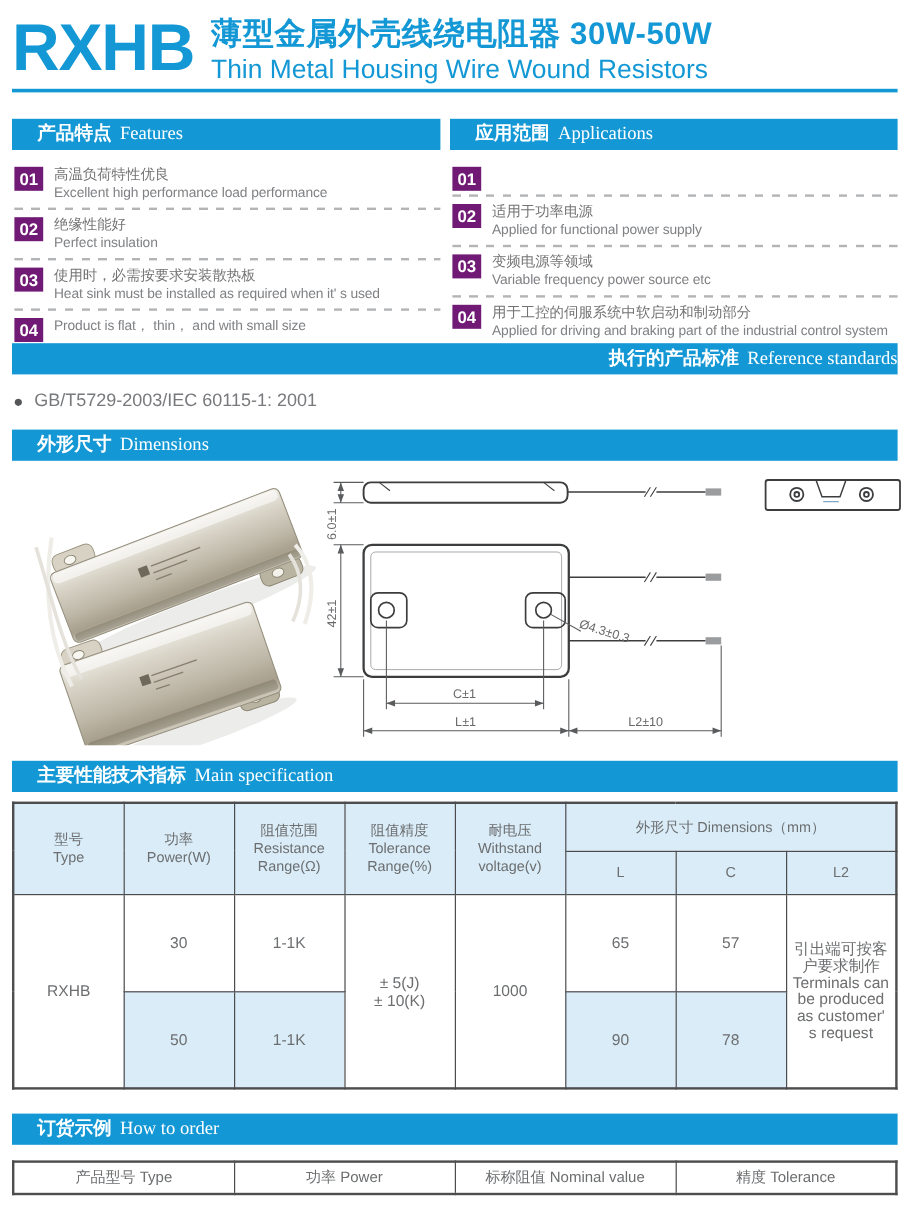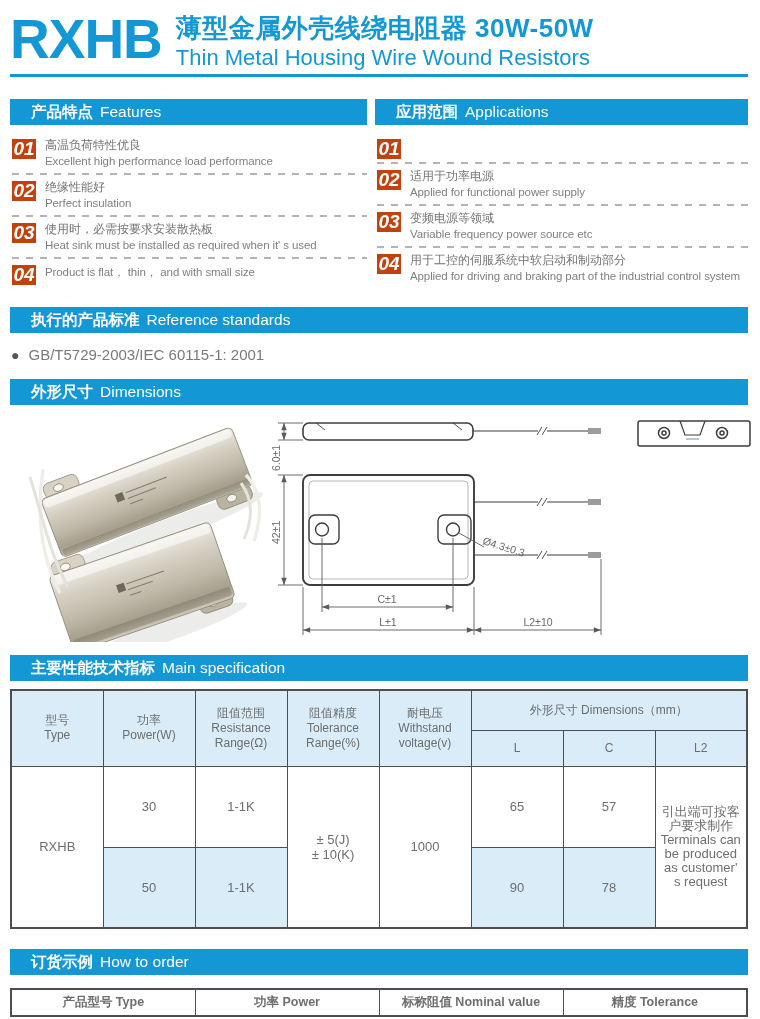--- a/index.html
+++ b/index.html
@@ -9,39 +9,39 @@
 
   
   .hdr { display:flex; align-items:flex-start; padding-top:10px; }
   .brand { font-size:55px; font-weight:700; color:#1398d5; letter-spacing:-1px; line-height:58px; }
   .titles { margin-left:14px; padding-top:3px; }
   .title-cn { font-size:26px; font-weight:700; color:#1398d5; line-height:31px; letter-spacing:0.5px;}
   .title-en { font-size:22px; color:#1398d5; line-height:27px; }
   .hdr-rule { height:3px; background:#1398d5; margin-top:3px; }
 
   
-  .bar { height:26px; line-height:26px; background:#1398d5; color:#fff; padding-left:21px; font-size:15.5px; white-space:nowrap; }
+  .bar { height:26px; line-height:26px; background:#1398d5; color:#fff; padding-left:21px; font-size:15.5px; white-space:nowrap;font-family:Liberation Serif, serif; }
   .bar .cnp { font-weight:700; }
   .bar .enp { font-weight:400; margin-left:7px; }
 
   
   .two-col { display:flex; margin-top:22px; }
   .col-f { width:357px; }
   .col-a { width:373px; margin-left:8px; }
   .items { margin-top:13px; padding-left:2px; }
   .item { display:flex; align-items:flex-start; }
-  .badge { flex:0 0 24px; height:20px; background:#c2410c; color:#fff; font-size:19px; font-weight:700; text-align:center; line-height:20px; margin-top:1px;font-style:italic; }
+  .badge { flex:0 0 24px; height:20px; background:#701a75; color:#fff; font-size:14px; font-weight:700; text-align:center; line-height:20px; margin-top:1px; }
   .itxt { margin-left:9px; min-width:0; }
   .cn { font-size:12px; line-height:15px; color:#737373; white-space:nowrap; }
   .en { font-size:11.5px; line-height:17px; color:#7f8184; white-space:nowrap; letter-spacing:-0.1px; }
   .dash { height:2px; margin:3px 0 5px 0;
           background-image:repeating-linear-gradient(90deg,#b2b4b6 0 7px,transparent 7px 14px); }
 
   
-  .standards { margin-top:22px; }
+  .standards { margin-top:1px;text-align:right; }
   .std-line { margin:13px 0 0 1px; font-size:15px; color:#77797c; display:flex; align-items:center; }
   .std-bullet { color:#555658; font-size:14px; margin-right:9px; }
 
   
   .dims { margin-top:16px; }
   .dim-wrap { position:relative; height:238px; }
   .photos { position:absolute; left:0; top:4px; }
   .drawing { position:absolute; left:260px; top:2px; }
   svg text { font-family:"Liberation Sans","DejaVu Sans",sans-serif; }
   .dimlabel { font-size:10.5px; fill:#68696b; }
@@ -55,21 +55,21 @@
   .spec-table td { font-size:13px; background:#fff; }
   .spec-table tr.hr1 { height:40px; } .spec-table tr.hr2 { height:36px; }
   .spec-table tr.br { height:81px; }
   .spec-table td.blue { background:#d9ecf7; }
   .pre { white-space:pre-line; }
   .l2note { font-size:11px; line-height:14px; padding:0 4px; }
 
   
   .order { margin-top:20px; }
   .order-table { margin-top:13px; border:2px solid #4c4d4f; }
-  .order-table th, .order-table td { border:1px solid #4c4d4f; text-align:center; vertical-align:middle; color:#6c6e70; font-weight:700; background:#fff; }
+  .order-table th, .order-table td { border:1px solid #4c4d4f; text-align:center; vertical-align:middle; color:#6c6e70; font-weight:400; background:#fff; }
   .order-table tr.or1 { height:27px; }
   .order-table th { font-size:12.5px; }
 </style>
 </head>
 <body>
 
 <div class="page">
 
   <div class="hdr">
     <div class="brand">RXHB</div>

